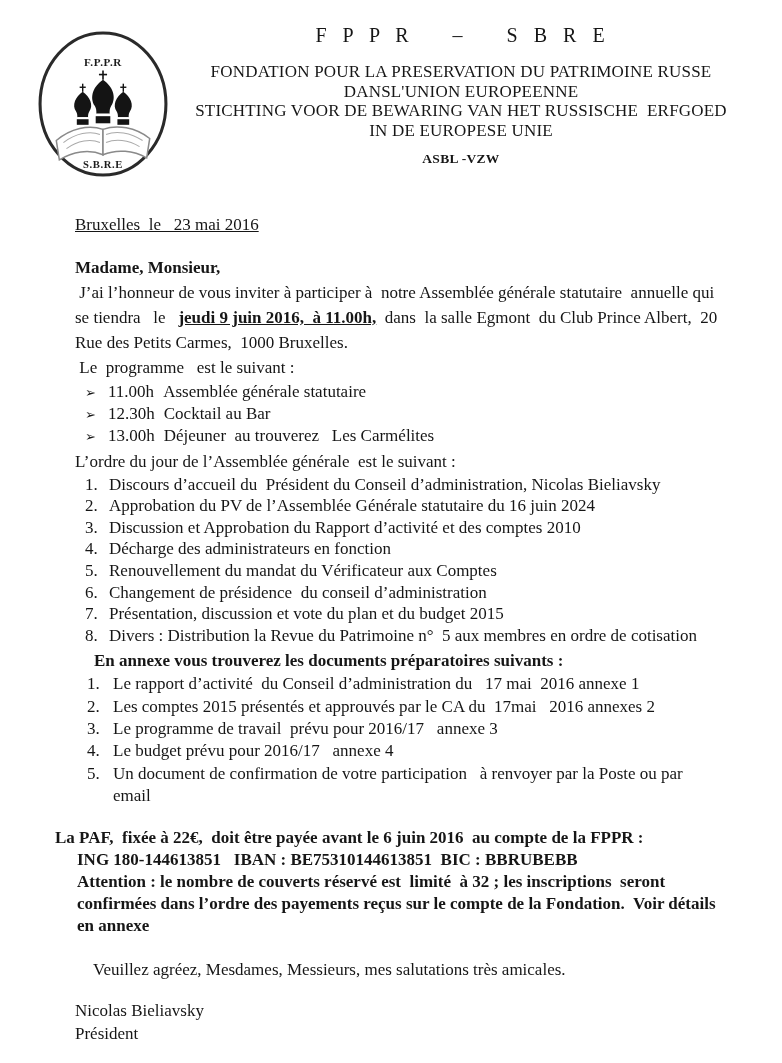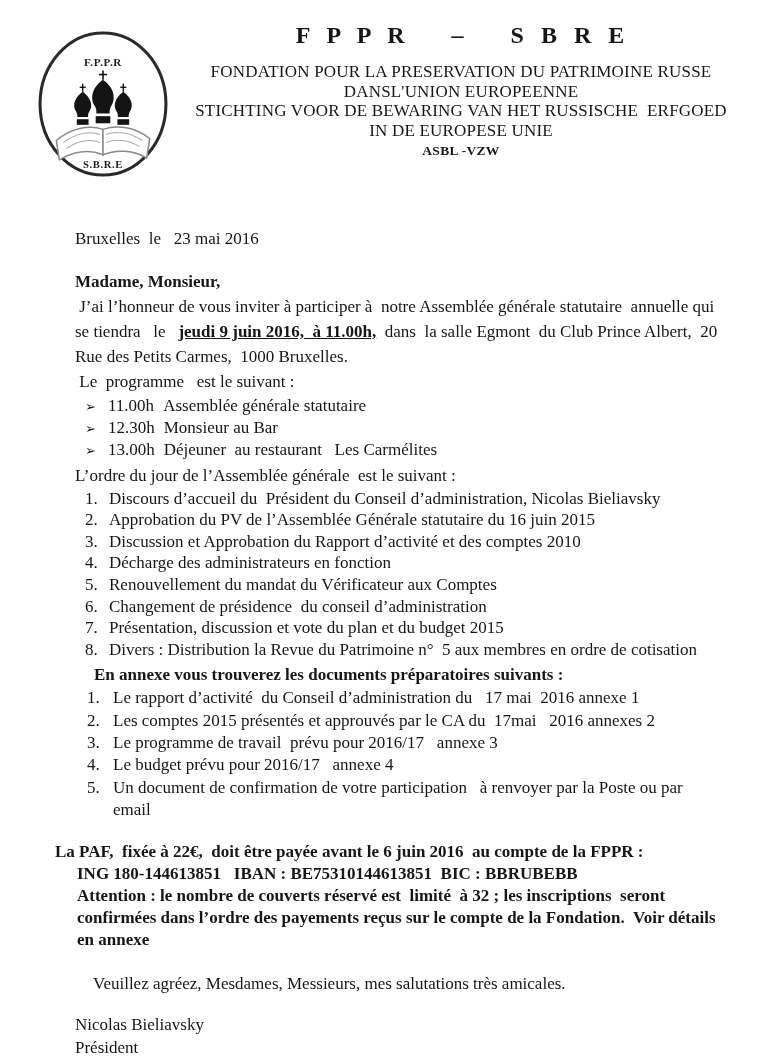--- a/index.html
+++ b/index.html
@@ -12,30 +12,30 @@
     font-size:17px;
     overflow:hidden;
   }
   [data-bind]{white-space:pre-wrap;}
 
   
   .header{position:relative;height:205px;}
   .logo{position:absolute;left:36px;top:28px;width:134px;height:152px;}
   .header-text{position:absolute;left:150px;right:10px;top:22px;text-align:center;}
   .title{
-    font-weight:bold;font-size:24px;line-height:26px;
+    font-weight:normal;font-size:20px;line-height:26px;
     letter-spacing:2px;word-spacing:7px;
   }
   .org-block{margin-top:14px;}
   .org-line{font-size:17px;line-height:19.5px;letter-spacing:0.2px;}
-  .org-type{font-weight:bold;font-size:13.5px;line-height:17px;margin-top:2px;letter-spacing:0.3px;}
+  .org-type{font-weight:bold;font-size:13.5px;line-height:17px;margin-top:10px;letter-spacing:0.3px;}
 
   
   .content{padding:0 60px 0 75px;}
-  .dateline{margin:22px 0 0;line-height:24px;}
+  .dateline{margin:8px 0 0;line-height:24px;text-decoration:underline;}
   .salutation{margin:18px 0 0;line-height:25px;font-weight:bold;}
   .intro{margin:0;line-height:25px;}
   .hl{font-weight:bold;text-decoration:underline;}
   .program-intro{margin:0;line-height:25px;}
 
   .program{margin:1px 0 0 10px;}
   .prog-item{line-height:21.2px;white-space:pre;}
   .arrow{display:inline-block;width:23px;font-family:"DejaVu Sans",sans-serif;font-size:13px;}
   .ptime{margin-right:9px;}
 
@@ -133,29 +133,29 @@
     <p class="dateline" data-bind="letter.dateline">Bruxelles  le   23 mai 2016</p>
 
     <p class="salutation" data-bind="letter.salutation">Madame, Monsieur,</p>
 
     <p class="intro"><span data-bind="letter.intro.part1"> J’ai l’honneur de vous inviter à participer à  notre Assemblée générale statutaire  annuelle qui se tiendra   le   </span><span class="hl" data-bind="letter.intro.highlight">jeudi 9 juin 2016,  à 11.00h,</span><span data-bind="letter.intro.part2">  dans  la salle Egmont  du Club Prince Albert,  20 Rue des Petits Carmes,  1000 Bruxelles.</span></p>
 
     <p class="program-intro" data-bind="letter.program_intro"> Le  programme   est le suivant :</p>
 
     <div class="program">
       <div class="prog-item"><span class="arrow" data-bind="letter.program_bullet">➢</span><span class="ptime" data-bind="letter.program.1.time">11.00h</span><span data-bind="letter.program.1.label">Assemblée générale statutaire</span></div>
-      <div class="prog-item"><span class="arrow" data-bind="letter.program_bullet">➢</span><span class="ptime" data-bind="letter.program.2.time">12.30h</span><span data-bind="letter.program.2.label">Monsieur au Bar</span></div>
-      <div class="prog-item"><span class="arrow" data-bind="letter.program_bullet">➢</span><span class="ptime" data-bind="letter.program.3.time">13.00h</span><span data-bind="letter.program.3.label">Déjeuner  au restaurant   Les Carmélites</span></div>
+      <div class="prog-item"><span class="arrow" data-bind="letter.program_bullet">➢</span><span class="ptime" data-bind="letter.program.2.time">12.30h</span><span data-bind="letter.program.2.label">Cocktail au Bar</span></div>
+      <div class="prog-item"><span class="arrow" data-bind="letter.program_bullet">➢</span><span class="ptime" data-bind="letter.program.3.time">13.00h</span><span data-bind="letter.program.3.label">Déjeuner  au trouverez   Les Carmélites</span></div>
     </div>
 
     <p class="agenda-intro" data-bind="letter.agenda_intro">L’ordre du jour de l’Assemblée générale  est le suivant :</p>
 
     <ol class="numlist agenda">
       <li><span data-bind="letter.agenda.0">Discours d’accueil du  Président du Conseil d’administration, Nicolas Bieliavsky</span></li>
-      <li><span data-bind="letter.agenda.1">Approbation du PV de l’Assemblée Générale statutaire du 16 juin 2015</span></li>
+      <li><span data-bind="letter.agenda.1">Approbation du PV de l’Assemblée Générale statutaire du 16 juin 2024</span></li>
       <li><span data-bind="letter.agenda.2">Discussion et Approbation du Rapport d’activité et des comptes 2010</span></li>
       <li><span data-bind="letter.agenda.3">Décharge des administrateurs en fonction</span></li>
       <li><span data-bind="letter.agenda.4">Renouvellement du mandat du Vérificateur aux Comptes</span></li>
       <li><span data-bind="letter.agenda.5">Changement de présidence  du conseil d’administration</span></li>
       <li><span data-bind="letter.agenda.6">Présentation, discussion et vote du plan et du budget 2015</span></li>
       <li><span data-bind="letter.agenda.7">Divers : Distribution la Revue du Patrimoine n°  5 aux membres en ordre de cotisation</span></li>
     </ol>
 
     <p class="annex-intro" data-bind="letter.annex_intro">En annexe vous trouverez les documents préparatoires suivants :</p>
 

